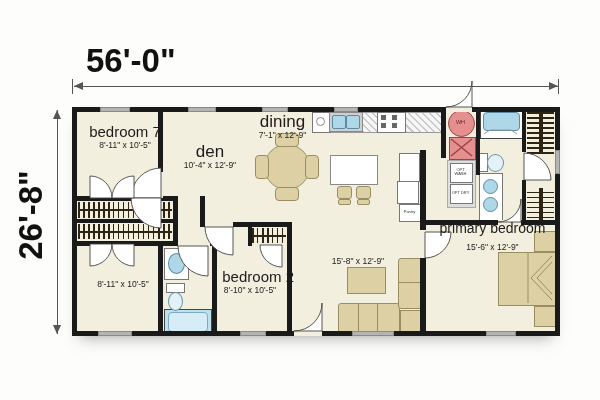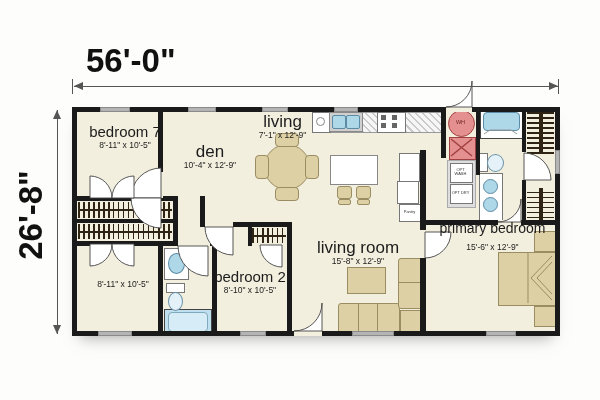--- a/index.html
+++ b/index.html
@@ -188,27 +188,26 @@
     <path d="M552 256 L531 278 L552 300 M552 262 L537 278 L552 294 M528 253 L528 303" stroke="#9b8d62" stroke-width="1" fill="none"></path>
     <path d="M484 134 L490 130 L511 130 L517 134" stroke="#999" stroke-width="1" fill="none"></path>
   </svg>
 
   <div class="label room-name" style="left:80px;top:124px;width:90px;">bedroom 7</div>
   <div class="label room-dims" style="left:80px;top:141px;width:90px;">8'-11" x 10'-5"</div>
 
   <div class="label room-name big" style="left:165px;top:143px;width:90px;">den</div>
   <div class="label room-dims" style="left:155px;top:161px;width:110px;">10'-4" x 12'-9"</div>
 
-  <div class="label room-name big" style="left:240px;top:113px;width:85px;">living</div>
+  <div class="label room-name big" style="left:240px;top:113px;width:85px;">dining</div>
   <div class="label room-dims" style="left:240px;top:131px;width:85px;">7'-1" x 12'-9"</div>
 
-  <div class="label room-name big" style="left:308px;top:239px;width:100px;">living room</div>
   <div class="label room-dims" style="left:308px;top:257px;width:100px;">15'-8" x 12'-9"</div>
 
   <div class="label room-name" style="left:430px;top:221px;width:125px;font-size:14px;">primary bedroom</div>
   <div class="label room-dims" style="left:430px;top:243px;width:125px;">15'-6" x 12'-9"</div>
 
   <div class="label room-dims" style="left:78px;top:280px;width:90px;">8'-11" x 10'-5"</div>
 
-  <div class="label room-name" style="left:206px;top:269px;width:88px;">bedroom 2</div>
+  <div class="label room-name" style="left:206px;top:269px;width:88px;text-align:right;">bedroom 2</div>
   <div class="label room-dims" style="left:206px;top:286px;width:88px;">8'-10" x 10'-5"</div>
 
 </div>
 
 </body></html>

